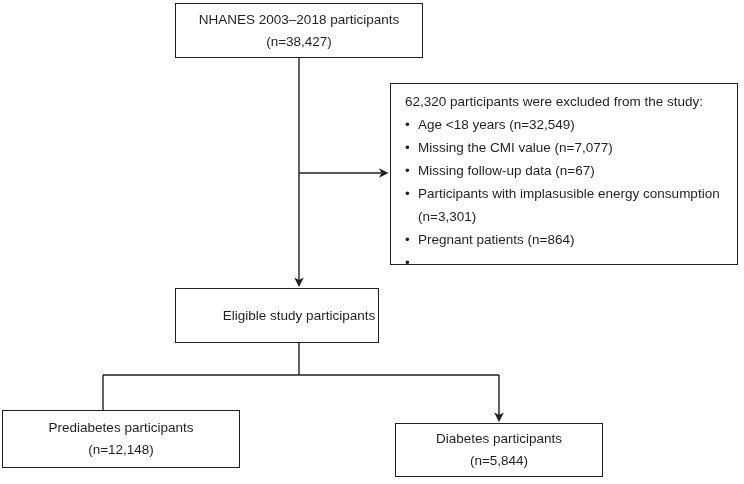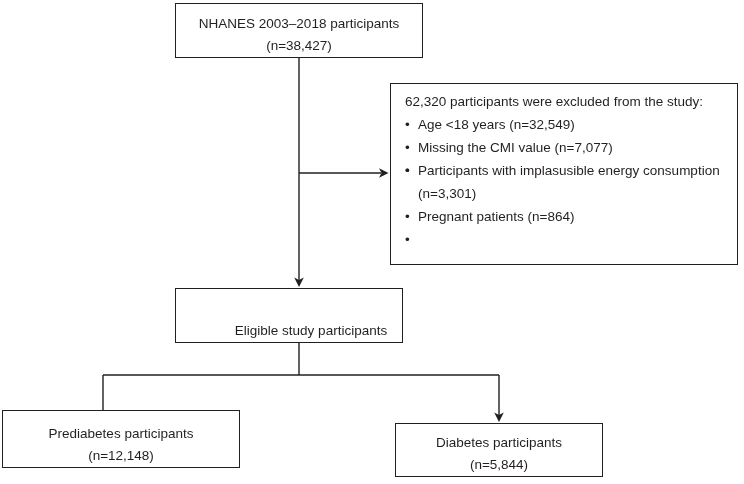--- a/index.html
+++ b/index.html
@@ -28,27 +28,27 @@
     position: absolute;
     box-sizing: border-box;
     border: 1.5px solid #231f20;
     background: #ffffff;
     font-size: 13.5px;
     line-height: 22px;
   }
   .box.centered {
     display: flex;
     flex-direction: column;
-    justify-content: flex-end;
+    justify-content: center;
     align-items: center;
     text-align: center;
   }
   .box-top       { left: 175px; top: 3px;   width: 248px; height: 55px; }
   .box-exclusion { left: 390px; top: 83px;  width: 348px; height: 182px; padding: 6px 8px 0 14px; }
-  .box-eligible  { left: 175px; top: 288px; width: 228px; height: 55px; padding-left: 44px; }
+  .box-eligible  { left: 175px; top: 288px; width: 204px; height: 55px; padding-left: 44px; }
   .box-prediab   { left: 2px;   top: 410px; width: 238px; height: 58px; }
   .box-diab      { left: 395px; top: 423px; width: 208px; height: 54px; }
 
   .excl-title {
     line-height: 23px;
     white-space: nowrap;
   }
   .excl-list {
     margin: 0;
     padding: 0;
@@ -98,20 +98,21 @@
       <li class="excl-item">
         <span class="bullet">•</span>
         <span>Age &lt;18 years (n=32,549)</span>
       </li>
       <li class="excl-item">
         <span class="bullet">•</span>
         <span>Missing the CMI value (n=7,077)</span>
       </li>
       <li class="excl-item">
         <span class="bullet">•</span>
+        <span>Missing follow-up data (n=67)</span>
       </li>
       <li class="excl-item">
         <span class="bullet">•</span>
         <span>Participants with implasusible energy consumption (n=3,301)</span>
       </li>
       <li class="excl-item">
         <span class="bullet">•</span>
         <span>Pregnant patients (n=864)</span>
       </li>
       <li class="excl-item">

